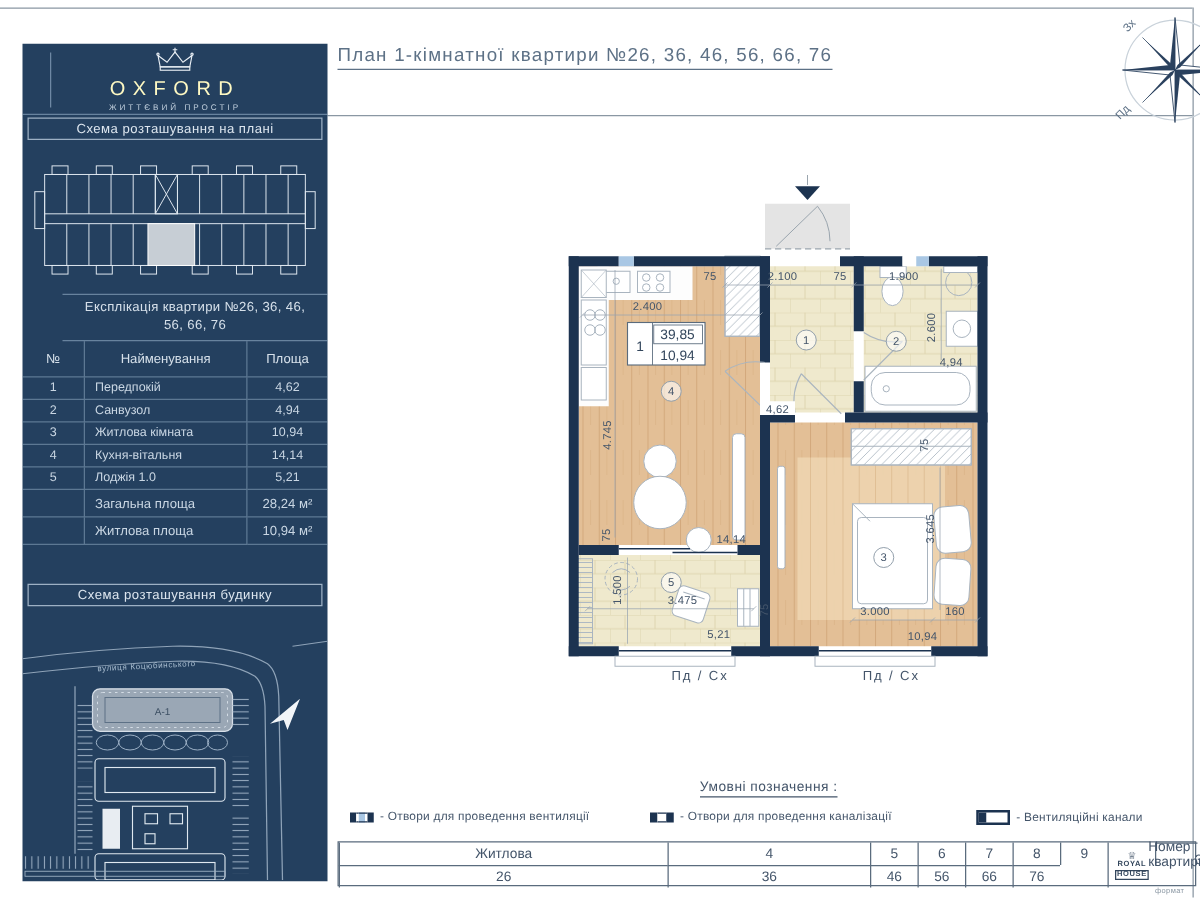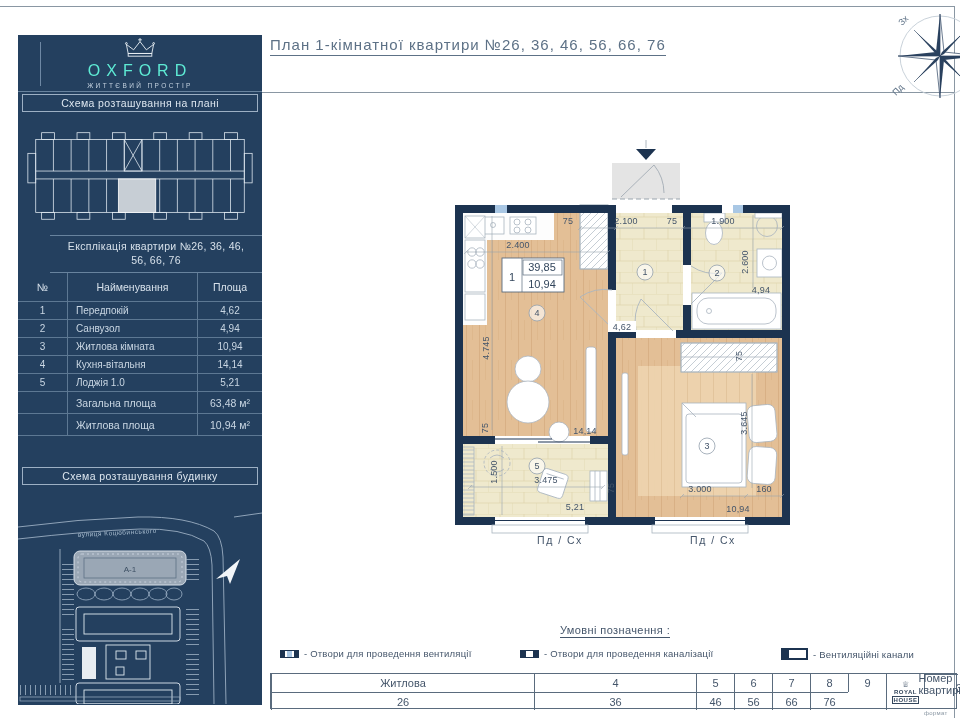--- a/index.html
+++ b/index.html
@@ -12,21 +12,21 @@
 
   
   .title-band { position:absolute; left:270px; top:36px; width:690px; text-align:left; }
   .page-title { display:inline-block; color:#5d7186; font-size:15px; letter-spacing:1px; border-bottom:1px solid #5d7186; padding-bottom:2px; }
   .compass { position:absolute; left:878px; top:2px; }
 
   
   .sidebar { position:absolute; left:18px; top:35px; width:244px; height:670px; background:#24405f; color:#cfdae6; }
   .logo-block { position:relative; height:57px; border-bottom:1px solid rgba(160,185,210,.55); text-align:center; padding-top:3px; }
   .logo-vline { position:absolute; left:22px; top:7px; width:1px; height:44px; background:rgba(160,185,210,.6); }
-  .logo-name { font-size:16px; letter-spacing:6px; color:#5eead4; margin-top:0px; }
+  .logo-name { font-size:16px; letter-spacing:6px; color:#fef9c3; margin-top:0px; }
   .logo-tagline { font-size:6.5px; letter-spacing:2.4px; color:#c3d1df; margin-top:2px; }
   .sbar { margin:2px 4px; border:1px solid #9db0c4; font-size:10.5px; color:#dde6ef; text-align:center; padding:2px 0; letter-spacing:.4px; height:18px; }
   .bplan-wrap { height:121px; }
   .ex-title { border-top:1px solid rgba(160,185,210,.55); border-bottom:1px solid rgba(160,185,210,.55); font-size:10.5px; text-align:center; padding:4px 10px 5px; line-height:1.3; letter-spacing:.3px; color:#d6e0ea; height:38px;margin-left:32px; }
   .exgrid { display:grid; grid-template-columns:50px 130px 64px; }
   .exgrid > div { border-bottom:1px solid rgba(150,175,200,.5); font-size:10px; color:#c9d6e3; display:flex; align-items:center; }
   .exgrid > div.c1 { justify-content:center; border-right:1px solid rgba(150,175,200,.5); }
   .exgrid > div.c2 { padding-left:8px; border-right:1px solid rgba(150,175,200,.5); }
   .exgrid > div.c3 { justify-content:center; }
   .exgrid > div.hdr { height:29px; font-size:10.5px; color:#d6e0ea; justify-content:center; }
@@ -201,21 +201,21 @@
       <div class="c1 row">4</div>
       <div class="c2 row">Кухня-вітальня</div>
       <div class="c3 row">14,14</div>
 
       <div class="c1 row">5</div>
       <div class="c2 row">Лоджія 1.0</div>
       <div class="c3 row">5,21</div>
 
       <div class="c1 tot"></div>
       <div class="c2 tot">Загальна площа</div>
-      <div class="c3 tot">63,48 м²</div>
+      <div class="c3 tot">28,24 м²</div>
 
       <div class="c1 tot"></div>
       <div class="c2 tot">Житлова площа</div>
       <div class="c3 tot">10,94 м²</div>
     </div>
 
     <div class="sb-spacer"></div>
 
     <div class="sbar">Схема розташування будинку</div>
 

